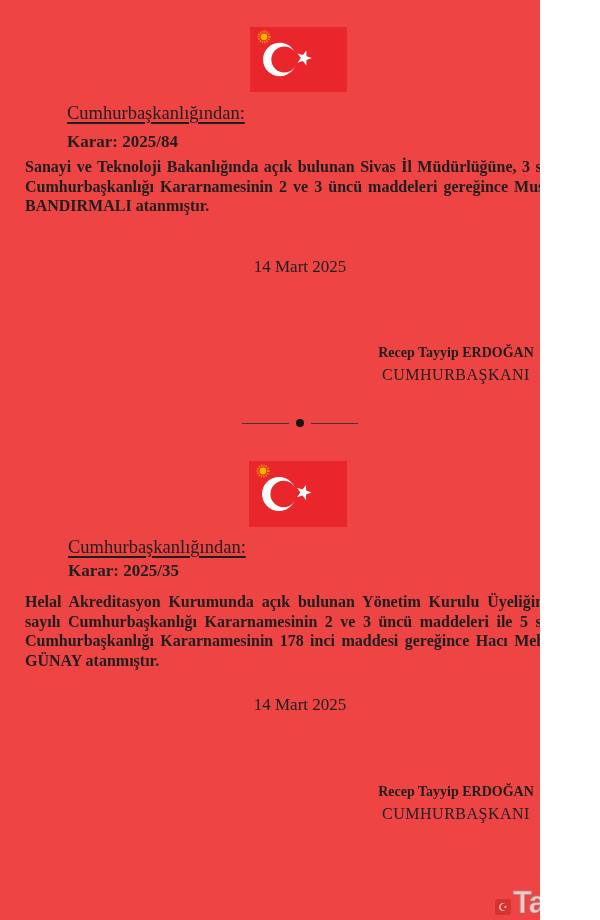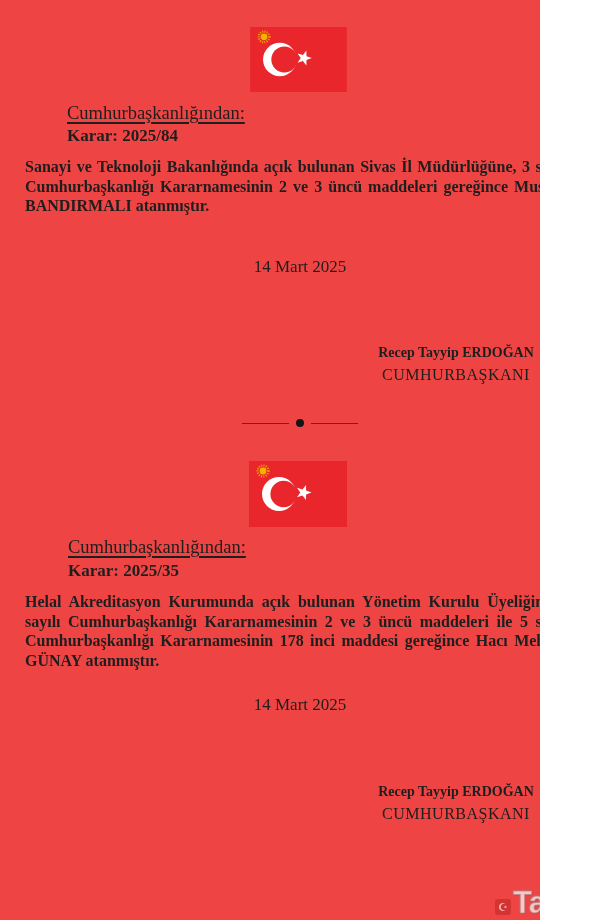--- a/index.html
+++ b/index.html
@@ -27,21 +27,21 @@
   }
   #heading1 { left: 67px; top: 103px; }
   #heading2 { left: 68px; top: 537px; }
 
   .karar {
     position: absolute;
     font-size: 17px;
     font-weight: bold;
     white-space: nowrap;
   }
-  #karar1 { left: 67px; top: 126px; text-align: center; }
+  #karar1 { left: 67px; top: 132px; text-align: center; }
   #karar2 { left: 68px; top: 561px; }
 
   .body-text {
     position: absolute;
     left: 25px;
     width: 546px;
     font-size: 16px;
     line-height: 19.6px;
     text-align: justify;
     text-justify: inter-word;

